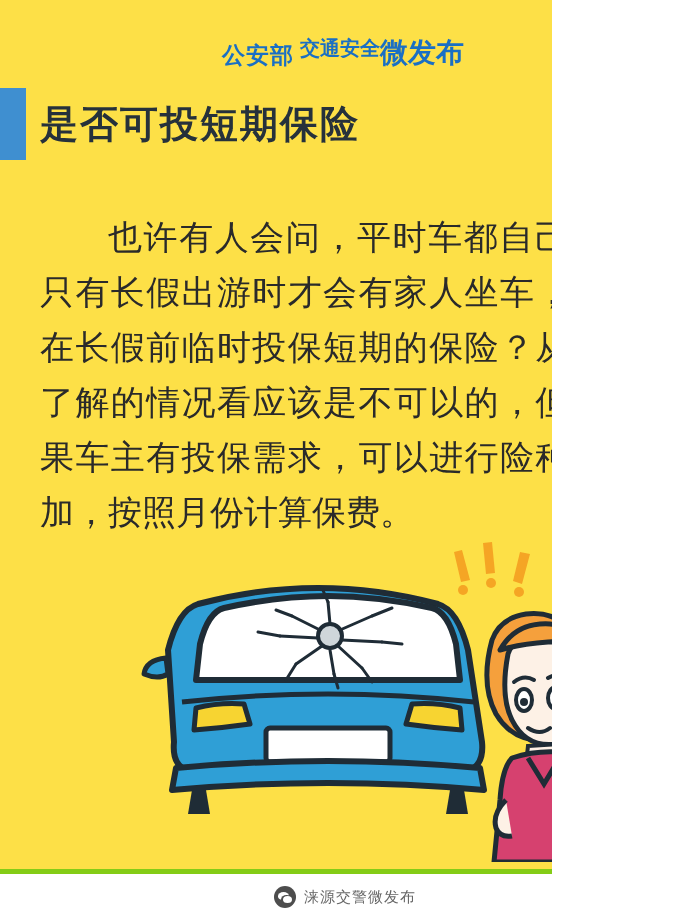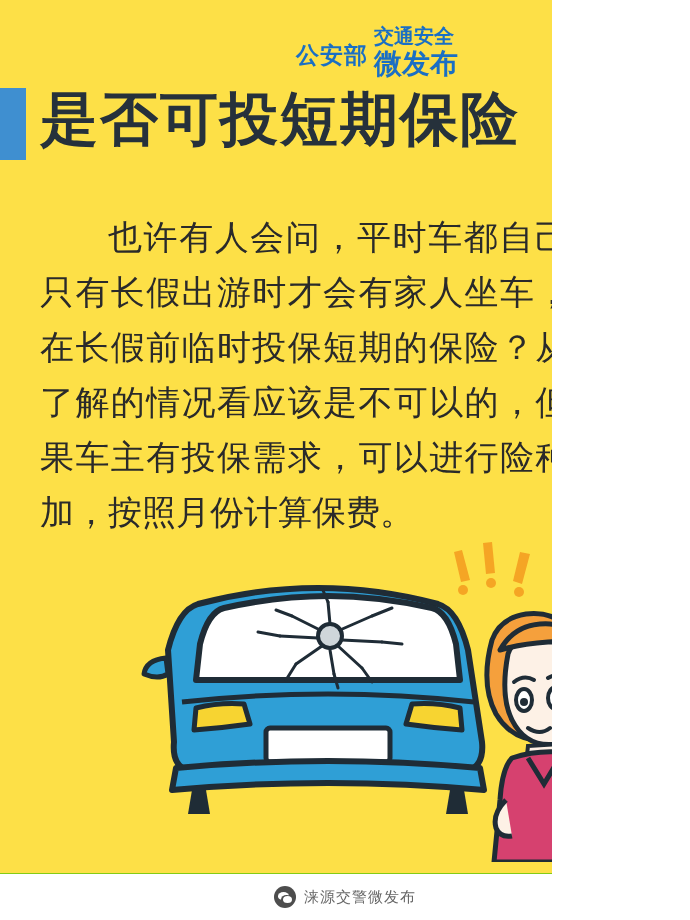--- a/index.html
+++ b/index.html
@@ -34,23 +34,23 @@
     font-size: 23px;
     font-weight: bold;
     color: #1a6fc4;
     letter-spacing: 1px;
     margin-right: 6px;
     line-height: 1;
     padding-top: 4px;
   }
   .brand-stack {
     display: flex;
-    flex-direction: column;
+    flex-direction: row;
     justify-content: flex-end;
-    margin-right: 12px;
+    margin-right: 6px;
   }
   .brand-line1 {
     font-size: 20px;
     font-weight: bold;
     color: #1a6fc4;
     letter-spacing: 0px;
     line-height: 1.15;
   }
   .brand-line2 {
     font-size: 28px;
@@ -103,22 +103,22 @@
     display: flex;
     align-items: center;
   }
   .title-bar {
     width: 26px;
     height: 72px;
     background: #3f8fd0;
     margin-right: 14px;
   }
   .title-text {
-    font-family: Liberation Mono, monospace;
-    font-size: 58px;
+    font-family: Liberation Sans, sans-serif;
+    font-size: 38px;
     font-weight: bold;
     color: #26313b;
     letter-spacing: 2px;
     line-height: 1;
     white-space: nowrap;
   }
 
   
   .body-text {
     position: absolute;
@@ -143,21 +143,21 @@
     height: 330px;
   }
 
   
   .footer {
     position: absolute;
     left: 0;
     bottom: 0;
     width: 690px;
     height: 46px;
-    border-top: 1px solid #84cc16;
+    border-top: 5px solid #84cc16;
     display: flex;
     align-items: center;
     justify-content: center;
     background: #fff;
   }
   .footer-inner {
     display: flex;
     align-items: center;
     gap: 8px;
   }

